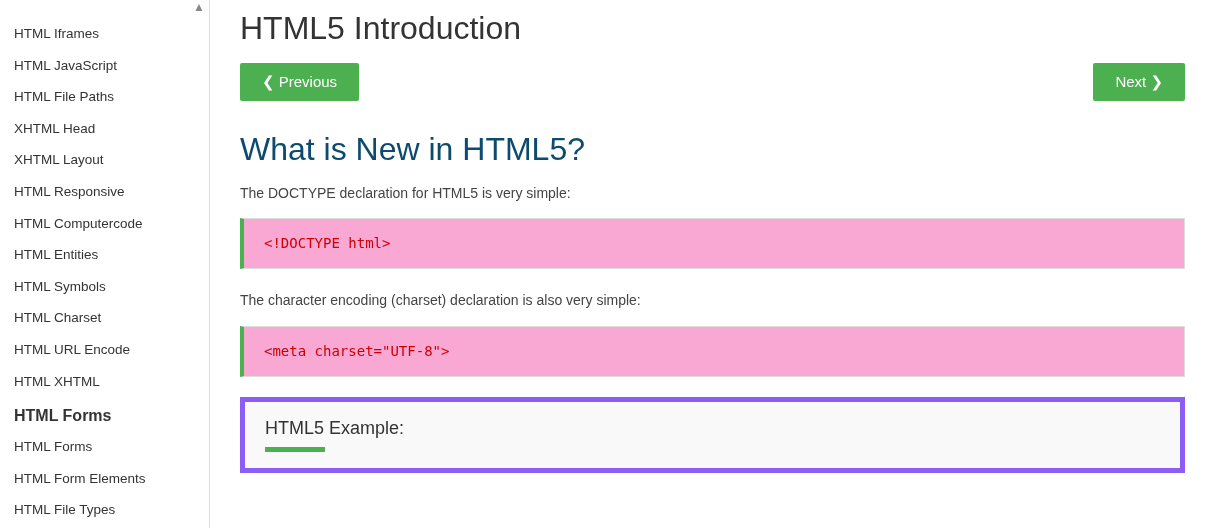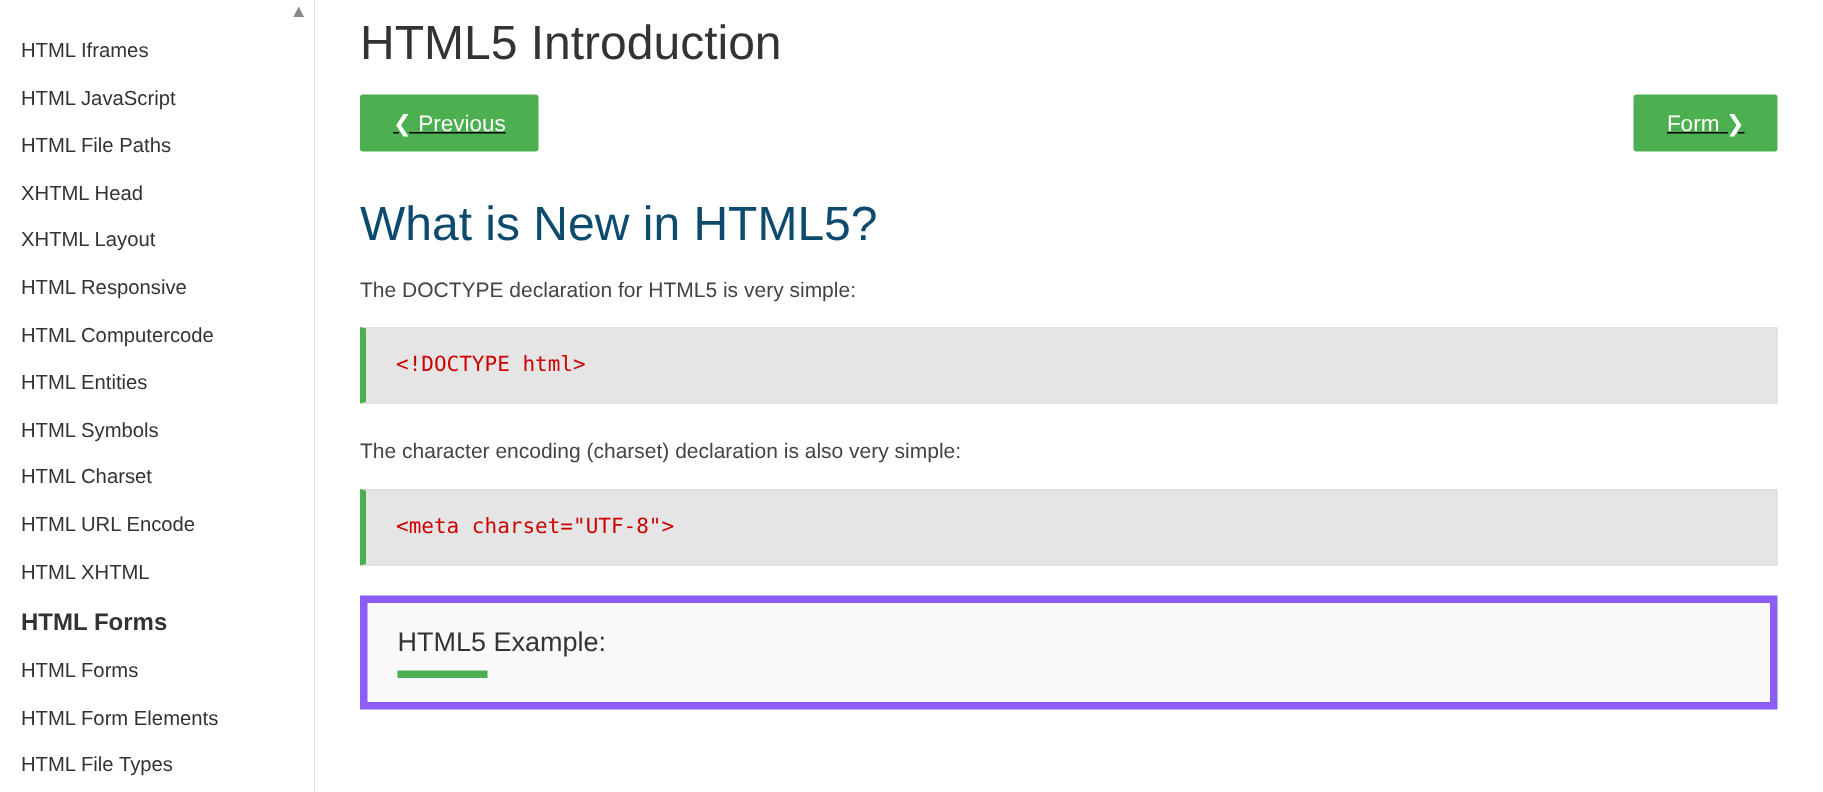--- a/index.html
+++ b/index.html
@@ -61,21 +61,20 @@
       color: #333;
       padding: 10px 0 16px 0;
       border-bottom: none;
     }
 
     .nav-buttons {
       display: flex;
       justify-content: space-between;
       align-items: center;
       margin-bottom: 30px;
-      text-decoration: underline;
     }
 
     .btn-prev, .btn-next {
       background: #4caf50;
       color: #fff;
       border: none;
       padding: 10px 22px;
       font-size: 15px;
       cursor: pointer;
       border-radius: 2px;
@@ -93,21 +92,21 @@
     }
 
     .description {
       color: #444;
       font-size: 14px;
       margin-bottom: 14px;
       line-height: 1.6;
     }
 
     .code-block {
-      background: #e5e5e5;
+      background: #f9a8d4;
       border: 1px solid #ddd;
       border-left: 4px solid #4caf50;
       padding: 16px 20px;
       margin-bottom: 20px;
       font-family: "Courier New", Courier, monospace;
       font-size: 14px;
       color: #c00;
     }
 
     .code-block code {
@@ -163,21 +162,21 @@
     <a class="sidebar-item">HTML Input Attributes</a>
   </div>
 
 </nav>
 
 <main id="main">
   <h1 class="page-title">HTML5 Introduction</h1>
 
   <div class="nav-buttons">
     <button class="btn-prev">Previous</button>
-    <button class="btn-next">Form</button>
+    <button class="btn-next">Next</button>
   </div>
 
   <h2 class="section-heading">What is New in HTML5?</h2>
 
   <p class="description">The DOCTYPE declaration for HTML5 is very simple:</p>
 
   <div class="code-block">
     <code>&lt;!DOCTYPE html&gt;</code>
   </div>
 

